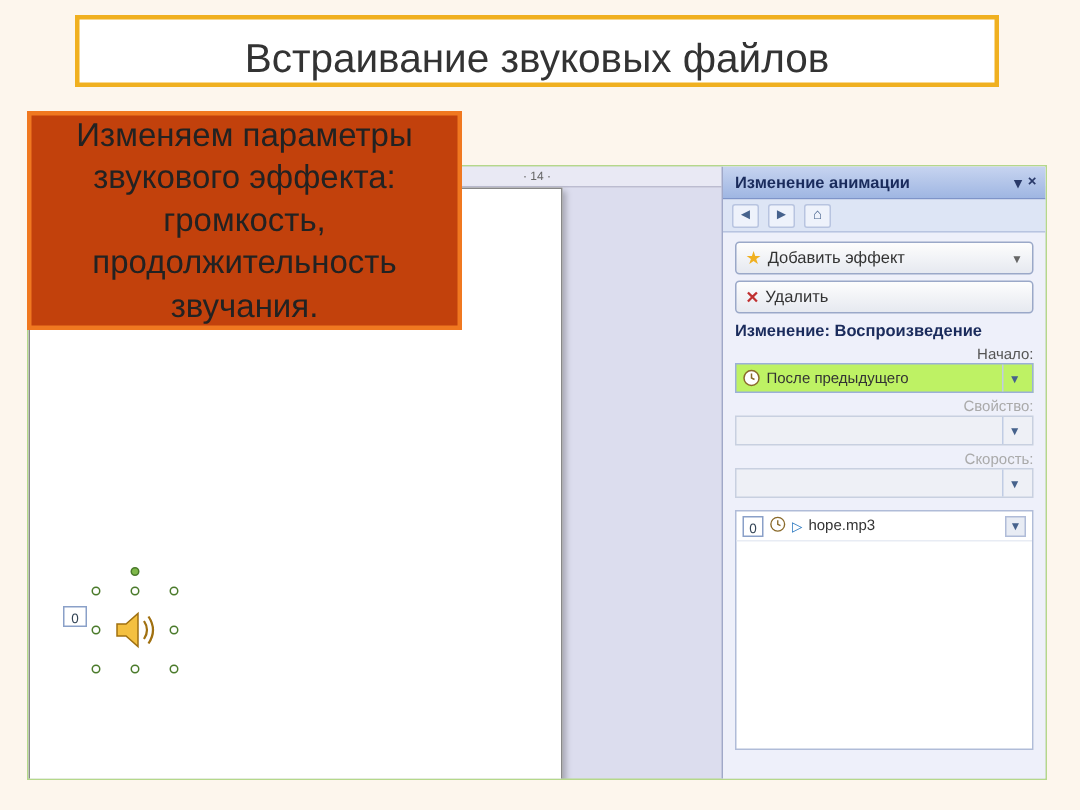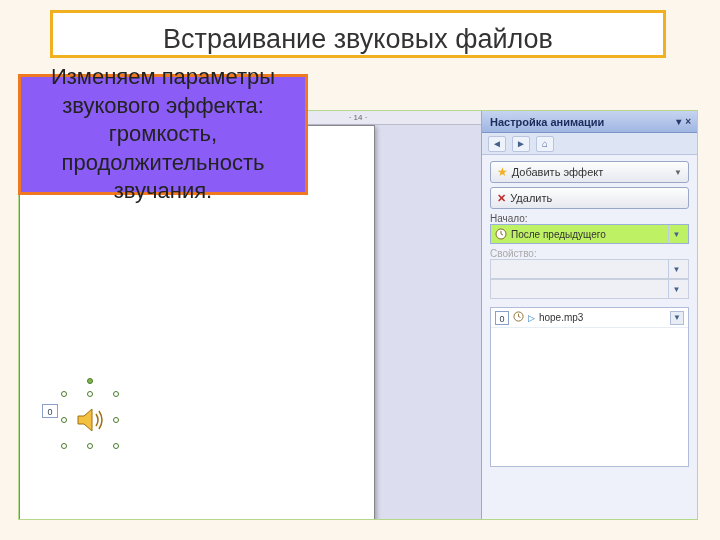--- a/index.html
+++ b/index.html
@@ -16,23 +16,23 @@
     left: 50px; top: 10px;
     width: 616px; height: 48px;
     border: 3px solid #f0b020;
     background: #fff;
     display: flex; align-items: flex-end; justify-content: center;
   }
   .title-text { font-size: 27px; color: #333; }
   .caption-box {
     position: absolute;
     left: 18px; top: 74px;
-    width: 290px; height: 121px;
+    width: 290px; height: 146px;
     border: 3px solid #f07820;
-    background: #8b5cf6;
+    background: #c2410c;
     display: flex; align-items: center; justify-content: center;
     padding: 10px;
     z-index: 10;
   }
   .caption-text { font-size: 22px; color: #222; text-align: center; line-height: 1.3; }
   .screenshot {
     position: absolute;
     left: 18px; top: 110px;
     width: 680px; height: 410px;
     border: 1px solid #b5d88a;
@@ -119,21 +119,21 @@
     height: 22px;
     background: linear-gradient(#fdfdfd, #e6e9f0);
     border: 1px solid #9aa8c8; border-radius: 3px;
     padding: 0 6px; font-size: 11px; color: #333;
     margin-bottom: 4px;
   }
   .btn .star { color: #f0b020; font-size: 12px; }
   .btn .xmark { color: #c03030; font-size: 11px; font-weight: bold; }
   .btn .chev { margin-left: auto; font-size: 8px; color: #666; }
   .section-label { font-size: 11px; color: #1a2b5c; font-weight: bold; margin: 6px 0 3px; }
-  .field-label { font-size: 10px; color: #555; margin-top: 4px; }
+  .field-label { font-size: 10px; color: #555; margin-top: 4px; text-align: right; }
   .field-label.disabled { color: #aaa; }
   .dropdown {
     height: 20px; display: flex; align-items: center;
     background: #bef264; border: 1px solid #9bb0d8;
     padding: 0 4px; font-size: 10px; color: #333;
     justify-content: space-between;
   }
   .dropdown.disabled { background: #eef0f6; color: #bbb; border-color: #c8d0e0; }
   .dropdown .dd-icon { width: 12px; height: 12px; display: inline-flex; align-items: center; justify-content: center; }
   .dropdown .dd-chev {
@@ -200,21 +200,21 @@
       <span class="sel-handle h-mr"></span>
       <span class="sel-handle h-bl"></span>
       <span class="sel-handle h-bm"></span>
       <span class="sel-handle h-br"></span>
       <span class="sel-handle rot"></span>
     </div>
   </div>
 
   <div class="task-pane">
     <div class="tp-header">
-      <span>Настройка анимации</span>
+      <span>Изменение анимации</span>
       <span class="tp-header-controls">
         <span>▾</span>
         <span>×</span>
       </span>
     </div>
     <div class="tp-nav">
       <span class="nav-btn">◄</span>
       <span class="nav-btn">►</span>
       <span class="nav-btn">⌂</span>
     </div>
@@ -222,20 +222,21 @@
       <div class="btn">
         <span class="star">★</span>
         <span>Добавить эффект</span>
         <span class="chev">▼</span>
       </div>
       <div class="btn">
         <span class="xmark">✕</span>
         <span>Удалить</span>
       </div>
 
+      <div class="section-label">Изменение: Воспроизведение</div>
 
       <div class="field-label">Начало:</div>
       <div class="dropdown">
         <span style="display:flex;align-items:center;gap:4px;">
           <span class="dd-icon">
             <svg width="12" height="12" viewBox="0 0 12 12">
                 <circle cx="6" cy="6" r="5" fill="#fff" stroke="#8a6a2a"></circle>
                 <path d="M6 3 L6 6 L8 7" stroke="#8a6a2a" fill="none"></path>
               </svg>
           </span>
@@ -243,20 +244,21 @@
         </span>
         <span class="dd-chev">▼</span>
       </div>
 
       <div class="field-label disabled">Свойство:</div>
       <div class="dropdown disabled">
         <span></span>
           <span class="dd-chev">▼</span>
       </div>
 
+      <div class="field-label disabled">Скорость:</div>
       <div class="dropdown disabled">
         <span></span>
           <span class="dd-chev">▼</span>
       </div>
 
       <div class="effect-list">
         <div class="effect-row">
           <span class="order">0</span>
           <span class="clock">
             <svg width="11" height="11" viewBox="0 0 12 12">

